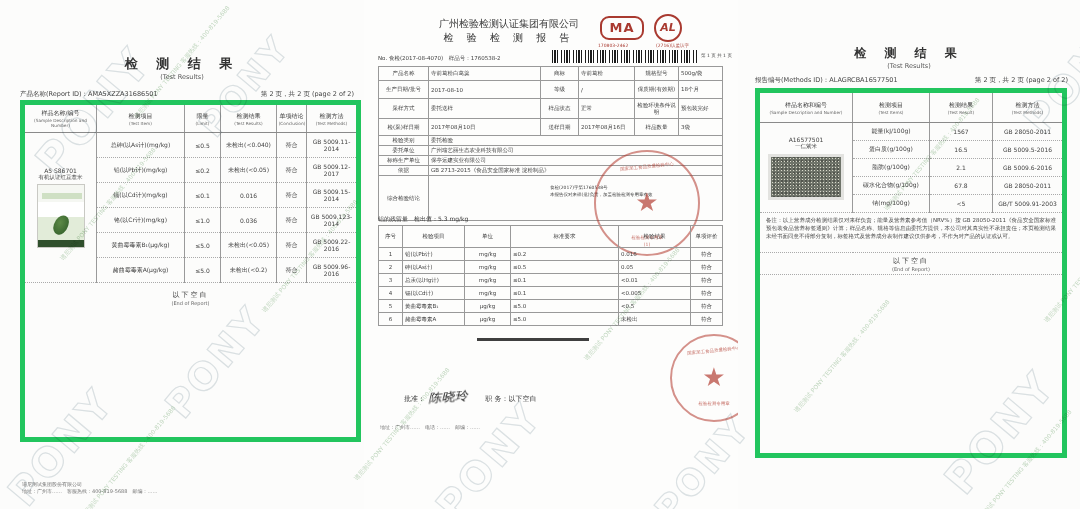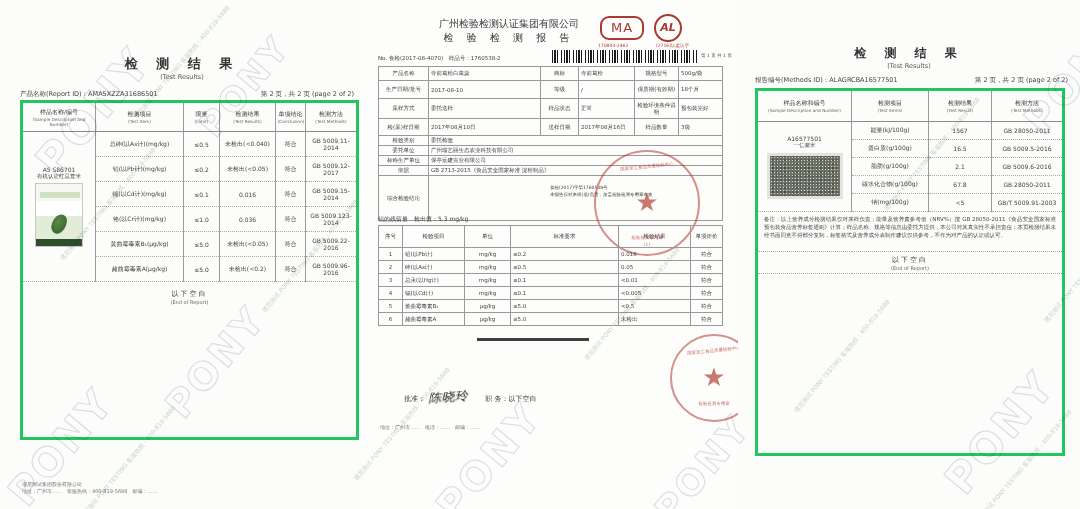--- a/index.html
+++ b/index.html
@@ -8,21 +8,21 @@
   .page{position:absolute;top:0;height:509px;background:#fcfcfb;overflow:hidden;filter:blur(0.3px)}
   #page-left{left:0;width:364px}
   #page-mid{left:364px;width:374px;background:#fdfdfc}
   #page-right{left:738px;width:342px}
   .abs{position:absolute}
   .ctr{text-align:center}
   .cn-title{font-weight:bold;letter-spacing:7px;font-size:13px;color:#333}
   .en-sub{font-size:6.5px;color:#555}
   .meta{font-size:6.5px;color:#444}
   table{border-collapse:collapse;table-layout:fixed}
-  .rpt{border:3px solid #22c55e}
+  .rpt{border:5px solid #22c55e}
   .rpt td,.rpt th{border-left:1px solid #9a9a9a;border-right:1px solid #9a9a9a;border-top:1px dotted #aaa;border-bottom:1px dotted #aaa;
       font-weight:normal;text-align:center;vertical-align:middle;font-size:6px;color:#424242;overflow:hidden;padding:1px}
   .rpt tr.hdr th{border-bottom:1px solid #8a8a8a;border-top:none}
   .hcn{font-size:6px;color:#3a3a3a}
   .hen{font-size:4.5px;color:#666;transform:scale(.95)}
   .mid td,.mid th{font-size:5.5px;text-align:left;padding:1px 2px;vertical-align:middle;border:1px solid #999;color:#424242;font-weight:normal}
   .mid .lab{text-align:center;background:#fdfdfc}
   .mtt td,.mtt th{font-size:5.5px;border:1px solid #999;text-align:left;padding:1px 2px;color:#424242;font-weight:normal}
   .mtt .c{text-align:center}
   .red{color:#a93a30}
@@ -33,21 +33,21 @@
   .tinyfoot{font-size:5px;color:#777;line-height:7px}
   
   .photoL{width:48px;height:64px;border:1px solid #c9c9c4;margin:3px auto 0;background:linear-gradient(#f5f7f2 0 28%,#ffffff 28% 52%,#e2ecd9 52% 88%,#2f4f2c 88% 100%);position:relative}
   .photoL .leaf{position:absolute;left:16px;top:30px;width:14px;height:20px;background:radial-gradient(ellipse at 40% 40%,#5d8a47,#2e5b28);border-radius:60% 40% 55% 45%;transform:rotate(18deg)}
   .photoL .band{position:absolute;left:4px;top:8px;width:40px;height:6px;background:#cfe0c4}
   .photoR-frame{width:76px;height:46px;background:#e3e3e0;padding:3px;margin:4px auto 0}
   .photoR{width:100%;height:100%;background-color:#6f746a;
      background-image:radial-gradient(#d9d9cb .6px,transparent .8px),radial-gradient(#2f332d .6px,transparent .8px);
      background-size:3px 3px,4px 4px;background-position:0 0,1px 2px}
   
-  .cma{border:2px solid #a93a30;border-radius:9px;color:#a93a30;font-weight:normal;font-size:13px;width:44px;height:24px;line-height:20px;text-align:center;letter-spacing:1px}
+  .cma{border:2px solid #a93a30;border-radius:9px;color:#a93a30;font-weight:bold;font-size:13px;width:44px;height:24px;line-height:20px;text-align:center;letter-spacing:1px}
   .cal{border:2px solid #a93a30;border-radius:50%;color:#a93a30;font-weight:bold;font-size:11px;width:28px;height:28px;line-height:24px;text-align:center;font-style:italic}
   .stamp{border:2px solid rgba(178,57,46,.65);border-radius:50%;position:absolute;opacity:.85}
   .stamp .star{position:absolute;left:50%;top:50%;transform:translate(-50%,-54%);color:rgba(178,57,46,.8);font-size:26px}
   .stamp .arc-top{position:absolute;left:0;right:0;top:12px;text-align:center;font-size:4.5px;color:rgba(178,57,46,.85);transform:rotate(-6deg)}
   .stamp .arc-bot{position:absolute;left:0;right:0;bottom:14px;text-align:center;font-size:4.5px;color:rgba(178,57,46,.85)}
   .stamp .arc-sub{position:absolute;left:0;right:0;bottom:7px;text-align:center;font-size:4.5px;color:rgba(178,57,46,.85)}
   .barcode{height:13px;background:repeating-linear-gradient(90deg,#1c1c1c 0 1px,#fff 1px 2px,#1c1c1c 2px 4px,#fff 4px 5px,#1c1c1c 5px 6px,#fff 6px 9px,#1c1c1c 9px 10px,#fff 10px 12px)}
   .sig{font-style:italic;font-size:12px;color:#222;transform:rotate(-4deg) scaleX(1.1);display:inline-block;filter:blur(.4px)}
   .thickline{height:3px;background:#3f3f3f}
   

